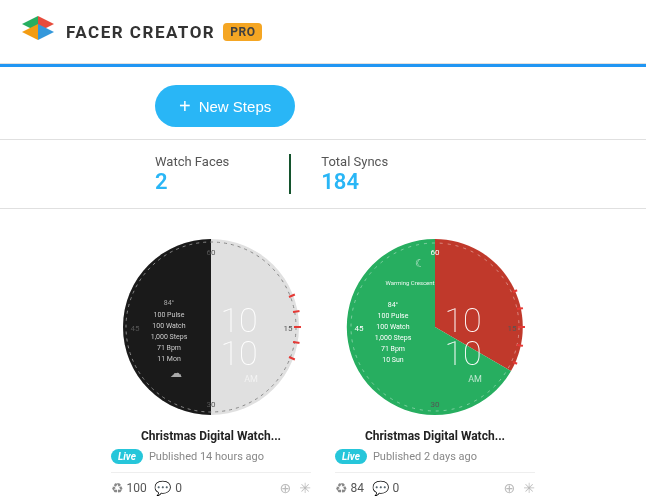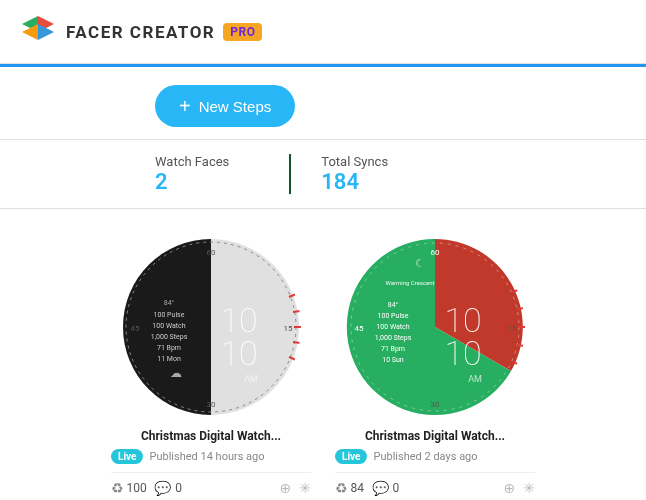--- a/index.html
+++ b/index.html
@@ -27,21 +27,21 @@
     }
     .brand-name {
       font-size: 17px;
       font-weight: 700;
       letter-spacing: 1.5px;
       color: #333;
       text-transform: uppercase;
     }
     .pro-badge {
       background: #f5a623;
-      color: #6d28d9;
+      color: #404040;
       font-size: 12px;
       font-weight: 700;
       padding: 2px 7px;
       border-radius: 4px;
       margin-left: 8px;
       letter-spacing: 0.5px;
     }
 
     
     .top-divider {
@@ -134,20 +134,21 @@
       margin-bottom: 8px;
       width: 100%;
     }
     .live-badge {
       background: #26c6da;
       color: #fff;
       font-size: 10px;
       font-weight: 700;
       padding: 2px 7px;
       border-radius: 10px;
+      font-style: italic;
     }
     .published-text {
       font-size: 11px;
       color: #888;
     }
 
     
     .watch-stats {
       display: flex;
       align-items: center;

